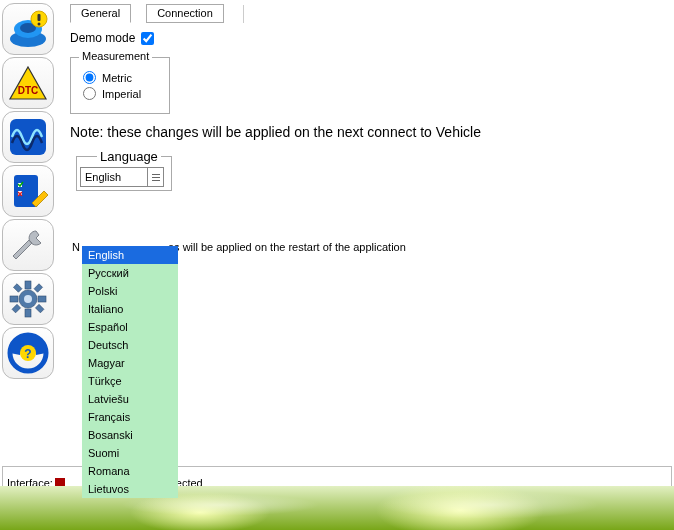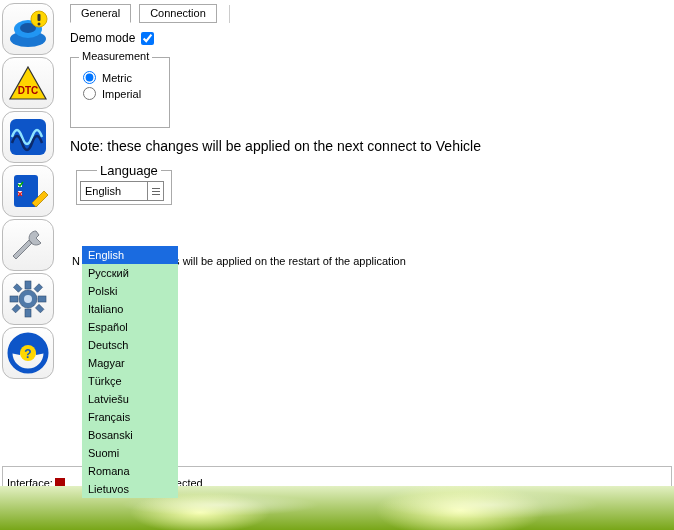--- a/index.html
+++ b/index.html
@@ -39,21 +39,21 @@
     margin-bottom: 1px;
   }
   .content {
     flex: 1;
     padding: 4px 8px 4px 10px;
     position: relative;
   }
   .tabs {
     display: flex;
     align-items: flex-end;
-    gap: 8px;
+    gap: 15px;
     margin-bottom: 8px;
     position: relative;
   }
   .tab {
     border: 1px solid #aaa;
     border-bottom: 1px solid #fff;
     padding: 2px 10px 3px 10px;
     font-size: 11px;
     background: #fff;
     position: relative;
@@ -70,21 +70,21 @@
     margin-left: 4px;
   }
   .demo-row {
     margin: 3px 0 12px 0;
     display: flex;
     align-items: center;
     gap: 6px;
   }
   .fieldset {
     border: 1px solid #aaa;
-    padding: 10px 12px 24px 12px;
+    padding: 10px 12px 10px 12px;
     margin: 6px 0 8px 0;
     position: relative;
     width: 100px;
     font-size: 11px;
   }
   .fieldset .legend {
     position: absolute;
     top: -8px;
     left: 8px;
     background: #fff;

